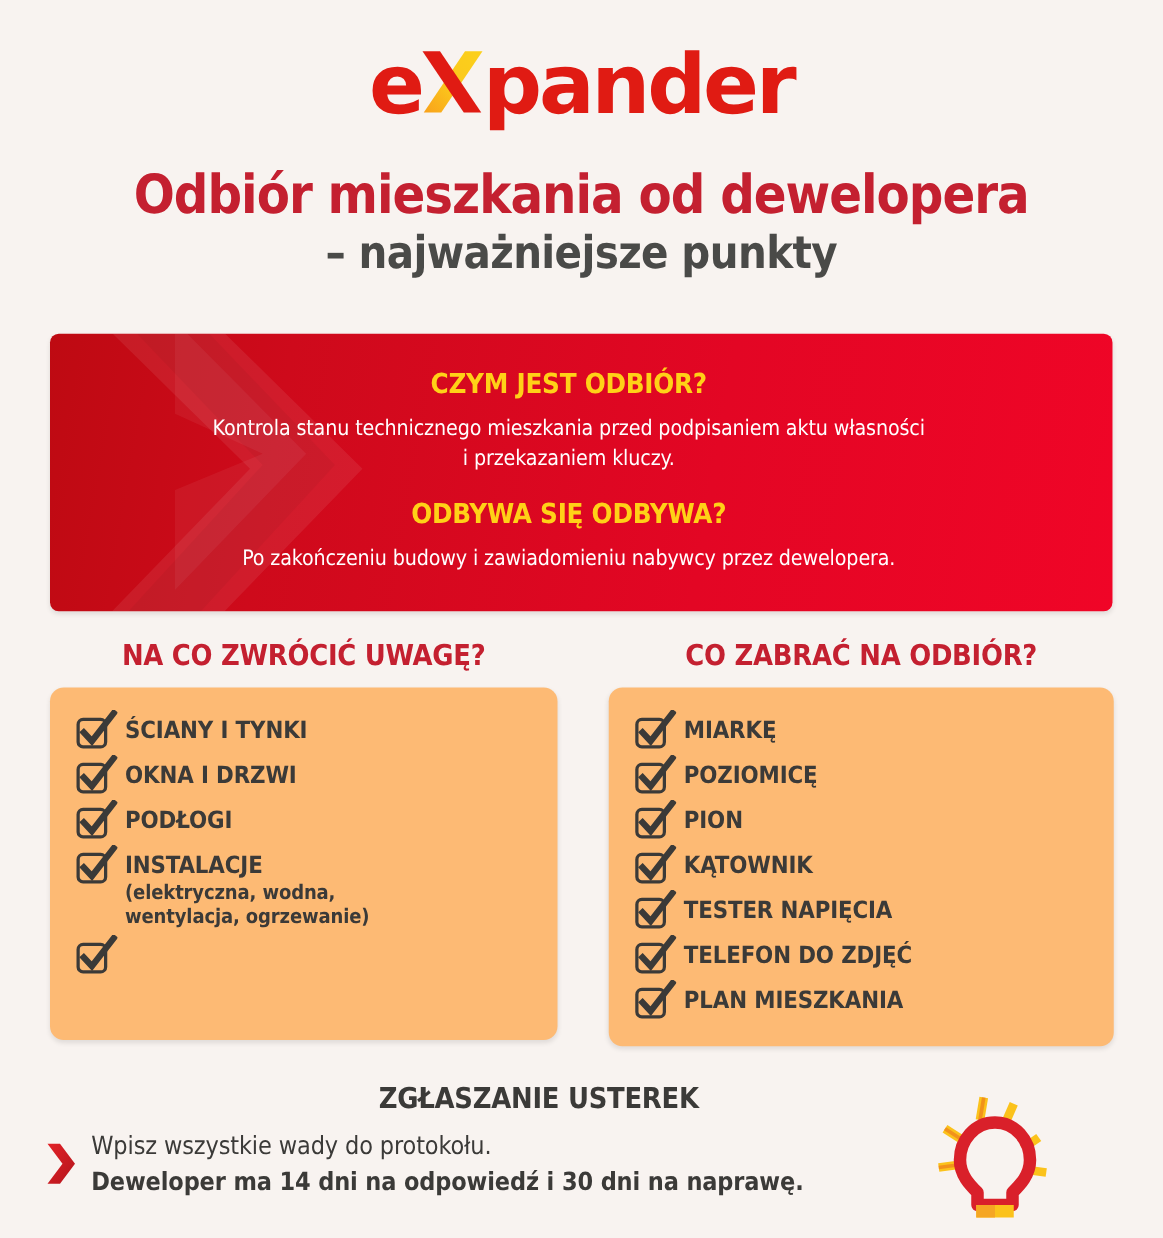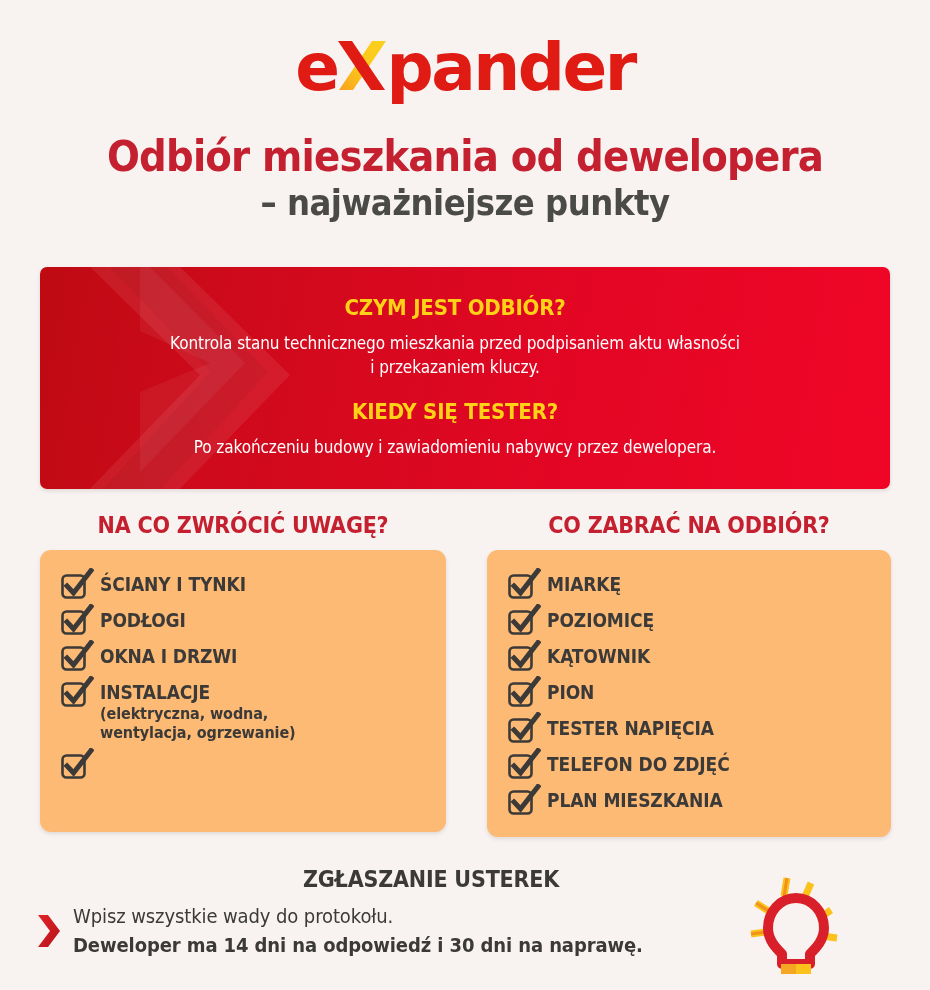--- a/index.html
+++ b/index.html
@@ -232,21 +232,21 @@
       <polygon points="100,-10 205,96 100,205 100,125 170,96 100,64" fill="#ffffff" opacity="0.055"></polygon>
       <polygon points="130,-10 250,108 130,232 40,232 160,108 40,-10" fill="#ffffff" opacity="0.075"></polygon>
       <polygon points="118,-10 228,105 118,225 60,225 170,105 60,-10" fill="#000000" opacity="0.035"></polygon>
     </svg>
     <div class="banner-inner">
       <div class="banner-h">CZYM JEST ODBIÓR?</div>
       <div class="banner-p">
         <span>Kontrola stanu technicznego mieszkania przed podpisaniem aktu własności</span><br>
         <span>i przekazaniem kluczy.</span>
       </div>
-      <div class="banner-h second">KIEDY SIĘ TESTER?</div>
+      <div class="banner-h second">ODBYWA SIĘ ODBYWA?</div>
       <div class="banner-p">Po zakończeniu budowy i zawiadomieniu nabywcy przez dewelopera.</div>
     </div>
   </div>
 
   <div class="cols">
 
     <div class="col left">
       <div class="col-head">NA CO ZWRÓCIĆ UWAGĘ?</div>
       <div class="card left">
         <ul class="clist" id="list-0">
@@ -259,30 +259,30 @@
               </span>
               <span class="clabel">ŚCIANY I TYNKI</span>
             </li>
             <li class="citem">
               <span class="cbox">
                 <svg width="34" height="34" viewBox="0 0 34 34">
   <rect x="2.5" y="7.5" width="22" height="22" rx="4" ry="4" fill="none" stroke="#3B3A38" stroke-width="2.6"></rect>
   <path d="M7 18 L13.5 25 L31 2.5" fill="none" stroke="#3B3A38" stroke-width="5" stroke-linecap="square" stroke-linejoin="miter"></path>
 </svg>
               </span>
+              <span class="clabel">OKNA I DRZWI</span>
+            </li>
+            <li class="citem">
+              <span class="cbox">
+                <svg width="34" height="34" viewBox="0 0 34 34">
+  <rect x="2.5" y="7.5" width="22" height="22" rx="4" ry="4" fill="none" stroke="#3B3A38" stroke-width="2.6"></rect>
+  <path d="M7 18 L13.5 25 L31 2.5" fill="none" stroke="#3B3A38" stroke-width="5" stroke-linecap="square" stroke-linejoin="miter"></path>
+</svg>
+              </span>
               <span class="clabel">PODŁOGI</span>
-            </li>
-            <li class="citem">
-              <span class="cbox">
-                <svg width="34" height="34" viewBox="0 0 34 34">
-  <rect x="2.5" y="7.5" width="22" height="22" rx="4" ry="4" fill="none" stroke="#3B3A38" stroke-width="2.6"></rect>
-  <path d="M7 18 L13.5 25 L31 2.5" fill="none" stroke="#3B3A38" stroke-width="5" stroke-linecap="square" stroke-linejoin="miter"></path>
-</svg>
-              </span>
-              <span class="clabel">OKNA I DRZWI</span>
             </li>
             <li class="citem left-instal">
               <span class="cbox">
                 <svg width="34" height="34" viewBox="0 0 34 34">
   <rect x="2.5" y="7.5" width="22" height="22" rx="4" ry="4" fill="none" stroke="#3B3A38" stroke-width="2.6"></rect>
   <path d="M7 18 L13.5 25 L31 2.5" fill="none" stroke="#3B3A38" stroke-width="5" stroke-linecap="square" stroke-linejoin="miter"></path>
 </svg>
               </span>
               <span class="clabel">INSTALACJE<span class="cnote">(elektryczna, wodna,<br>wentylacja, ogrzewanie)</span></span>
             </li>
@@ -320,30 +320,30 @@
               </span>
               <span class="clabel">POZIOMICĘ</span>
             </li>
             <li class="citem">
               <span class="cbox">
                 <svg width="34" height="34" viewBox="0 0 34 34">
   <rect x="2.5" y="7.5" width="22" height="22" rx="4" ry="4" fill="none" stroke="#3B3A38" stroke-width="2.6"></rect>
   <path d="M7 18 L13.5 25 L31 2.5" fill="none" stroke="#3B3A38" stroke-width="5" stroke-linecap="square" stroke-linejoin="miter"></path>
 </svg>
               </span>
+              <span class="clabel">PION</span>
+            </li>
+            <li class="citem">
+              <span class="cbox">
+                <svg width="34" height="34" viewBox="0 0 34 34">
+  <rect x="2.5" y="7.5" width="22" height="22" rx="4" ry="4" fill="none" stroke="#3B3A38" stroke-width="2.6"></rect>
+  <path d="M7 18 L13.5 25 L31 2.5" fill="none" stroke="#3B3A38" stroke-width="5" stroke-linecap="square" stroke-linejoin="miter"></path>
+</svg>
+              </span>
               <span class="clabel">KĄTOWNIK</span>
-            </li>
-            <li class="citem">
-              <span class="cbox">
-                <svg width="34" height="34" viewBox="0 0 34 34">
-  <rect x="2.5" y="7.5" width="22" height="22" rx="4" ry="4" fill="none" stroke="#3B3A38" stroke-width="2.6"></rect>
-  <path d="M7 18 L13.5 25 L31 2.5" fill="none" stroke="#3B3A38" stroke-width="5" stroke-linecap="square" stroke-linejoin="miter"></path>
-</svg>
-              </span>
-              <span class="clabel">PION</span>
             </li>
             <li class="citem">
               <span class="cbox">
                 <svg width="34" height="34" viewBox="0 0 34 34">
   <rect x="2.5" y="7.5" width="22" height="22" rx="4" ry="4" fill="none" stroke="#3B3A38" stroke-width="2.6"></rect>
   <path d="M7 18 L13.5 25 L31 2.5" fill="none" stroke="#3B3A38" stroke-width="5" stroke-linecap="square" stroke-linejoin="miter"></path>
 </svg>
               </span>
               <span class="clabel">TESTER NAPIĘCIA</span>
             </li>

